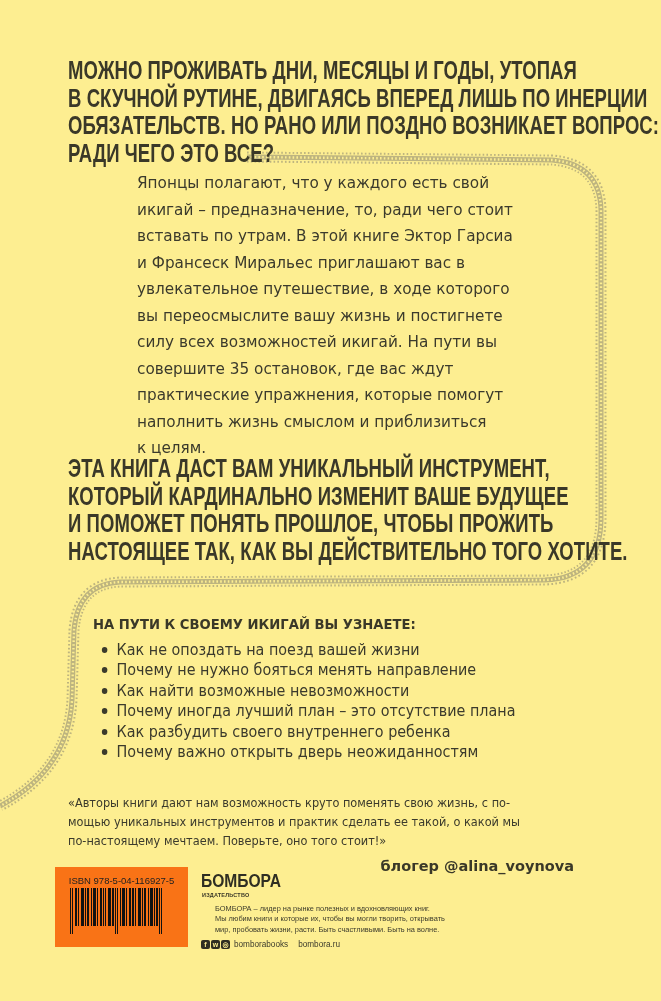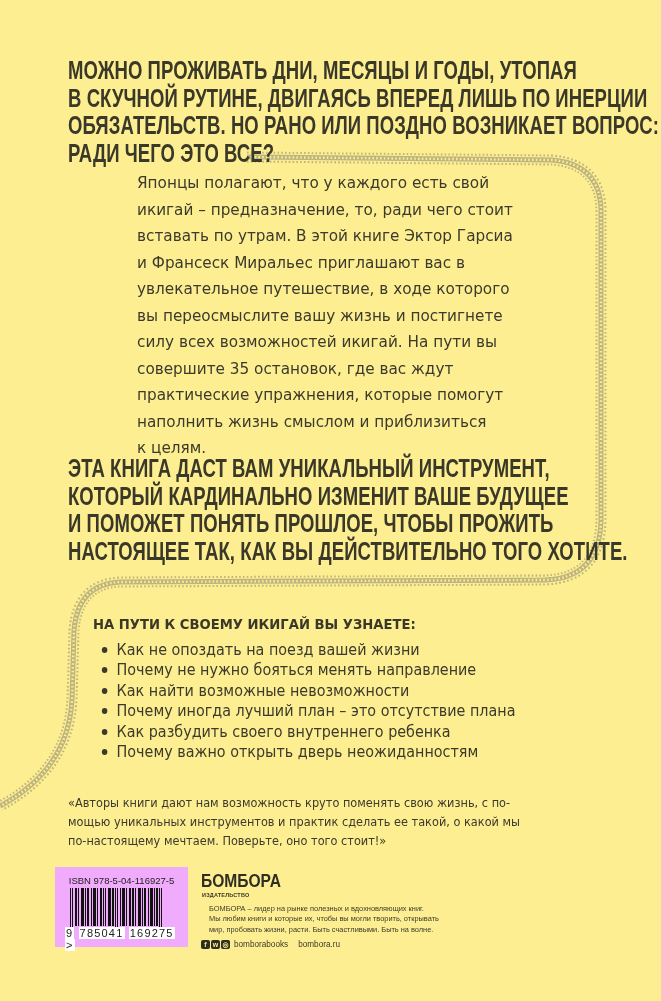--- a/index.html
+++ b/index.html
@@ -10,30 +10,30 @@
   .headline div { height:27.5px; }
   #h1 { top:57px; }
   #h2 { top:455px; }
   .body-text { left:137px; top:170px; font-family:"DejaVu Sans", sans-serif; font-size:16.6px; line-height:26.5px; color:#3b3a2c; white-space:nowrap; transform:scaleX(0.92); transform-origin:left top; }
   .learn-title { left:93px; top:616px; font-family:"DejaVu Sans", sans-serif; font-weight:bold; font-size:14px; color:#3a3828; white-space:nowrap; transform:scaleX(0.94); transform-origin:left top; }
   .learn-list { left:100px; top:640px; margin:0; padding:0; list-style:none; font-family:"DejaVu Sans", sans-serif; font-size:15.6px; line-height:20.4px; color:#3b3a2c; white-space:nowrap; transform:scaleX(0.92); transform-origin:left top; }
   .learn-list li { position:relative; padding-left:18px; }
   .learn-list li .bullet { position:absolute; left:2px; top:7px; width:6px; height:6px; border-radius:50%; background:#3b3a2c; }
   .quote { left:68px; top:793px; font-family:"DejaVu Sans", sans-serif; font-size:12.6px; line-height:19px; color:#3b3a2c; white-space:nowrap; transform:scaleX(0.9); transform-origin:left top; }
   .quote-author { right:87px; top:856px; text-align:right; font-family:"DejaVu Sans", sans-serif; font-weight:bold; font-size:14.5px; line-height:20px; color:#3a3828; white-space:nowrap; }
-  .barcode-box { left:55px; top:867px; width:133px; height:80px; background:#f0abfc; }
+  .barcode-box { left:55px; top:867px; width:133px; height:80px; background:#f97316; }
   .isbn { position:absolute; left:0; right:0; top:8px; text-align:center; font-family:"Liberation Sans", sans-serif; font-size:9.5px; color:#222; }
   .bars { position:absolute; left:15px; top:21px; width:104px; height:44px; display:flex; align-items:flex-start; }
   .bars span { display:block; height:38px; background:#111; margin-right:1px; }
   .bars span.g { height:46px; }
   .ean { position:absolute; left:10px; right:6px; top:60px; font-family:"Liberation Sans", sans-serif; font-size:11px; color:#222; letter-spacing:1.2px; background:transparent; }
   .ean b { font-weight:normal; background:#fff; padding:0 1px; }
   .pub-logo { left:201px; top:870px; font-family:"Liberation Sans", sans-serif; font-weight:bold; font-size:19px; color:#2f2e22; transform:scaleX(0.82); transform-origin:left top; }
   .pub-sub { left:202px; top:892px; font-family:"Liberation Sans", sans-serif; font-weight:bold; font-size:5.5px; letter-spacing:0.2px; color:#3a3828; }
-  .pub-desc { left:209px; top:904px; font-family:"Liberation Sans", sans-serif; font-size:7.4px; line-height:10.4px; color:#3b3a2c; white-space:nowrap; }
+  .pub-desc { left:215px; top:904px; font-family:"Liberation Sans", sans-serif; font-size:7.4px; line-height:10.4px; color:#3b3a2c; white-space:nowrap; }
   .social { left:201px; top:940px; display:flex; align-items:flex-start; font-family:"Liberation Sans", sans-serif; font-size:8.2px; color:#3b3a2c; }
   .social .ic { width:9px; height:9px; border-radius:2px; background:#2f2e22; color:#FDEE91; font-size:7px; line-height:9px; text-align:center; margin-right:1px; font-weight:bold; }
   .social .sp { margin-left:3px; }
   .social .sp2 { margin-left:10px; }
 </style>
 </head>
 <body>
 
 <svg id="track" viewBox="0 0 661 1001">
   <g fill="none" stroke="#BDB47F">
@@ -83,20 +83,21 @@
   <li><span class="bullet"></span><span>Почему важно открыть дверь неожиданностям</span></li>
 </ul>
 
 <div class="abs quote">
   <div>«Авторы книги дают нам возможность круто поменять свою жизнь, с по-</div>
   <div>мощью уникальных инструментов и практик сделать ее такой, о какой мы</div>
   <div>по-настоящему мечтаем. Поверьте, оно того стоит!»</div>
 </div>
 
 <div class="abs quote-author">
+  <div>блогер @alina_voynova</div>
 </div>
 
 <div class="abs barcode-box">
   <div class="isbn">ISBN 978-5-04-116927-5</div>
   <div class="bars">
     <span class="g" style="width:1px"></span>
       <span class="g" style="width:1px;margin-right:2px"></span>
     <span style="width:2px"></span>
       <span style="width:1px;margin-right:2px"></span>
       <span style="width:3px"></span>
@@ -121,26 +122,20 @@
       <span style="width:3px"></span>
       <span style="width:1px"></span>
       <span style="width:2px;margin-right:2px"></span>
       <span style="width:1px"></span>
       <span style="width:3px"></span>
       <span style="width:1px"></span>
       <span style="width:2px"></span>
     <span class="g" style="width:1px"></span>
       <span class="g" style="width:1px"></span>
   </div>
-  <div class="ean">
-    <b>9</b>
-    <b>785041</b>
-    <b>169275</b>
-    <b>&gt;</b>
-  </div>
 </div>
 
 <div class="abs pub-logo">БОМБОРА</div>
 <div class="abs pub-sub">ИЗДАТЕЛЬСТВО</div>
 
 <div class="abs pub-desc">
   <div>БОМБОРА – лидер на рынке полезных и вдохновляющих книг.</div>
   <div>Мы любим книги и которые их, чтобы вы могли творить, открывать</div>
   <div>мир, пробовать жизни, расти. Быть счастливыми. Быть на волне.</div>
 </div>

